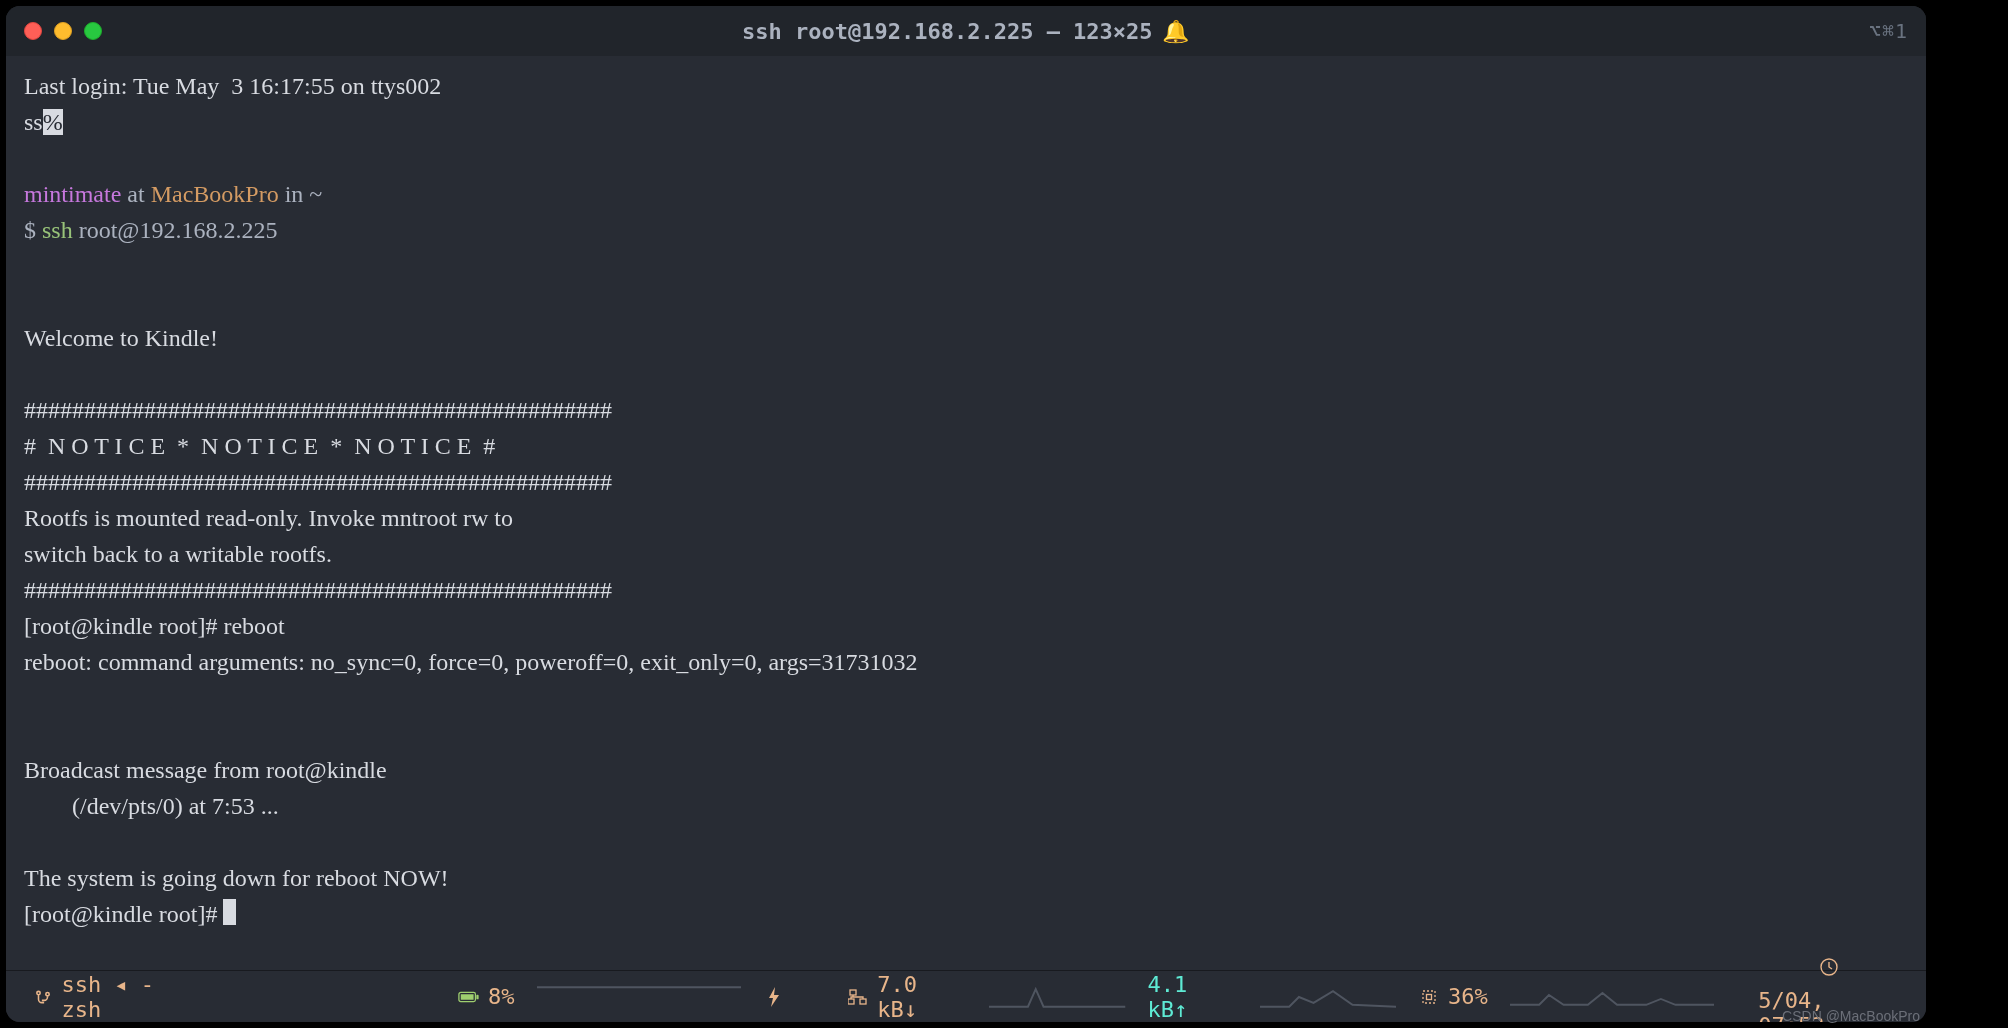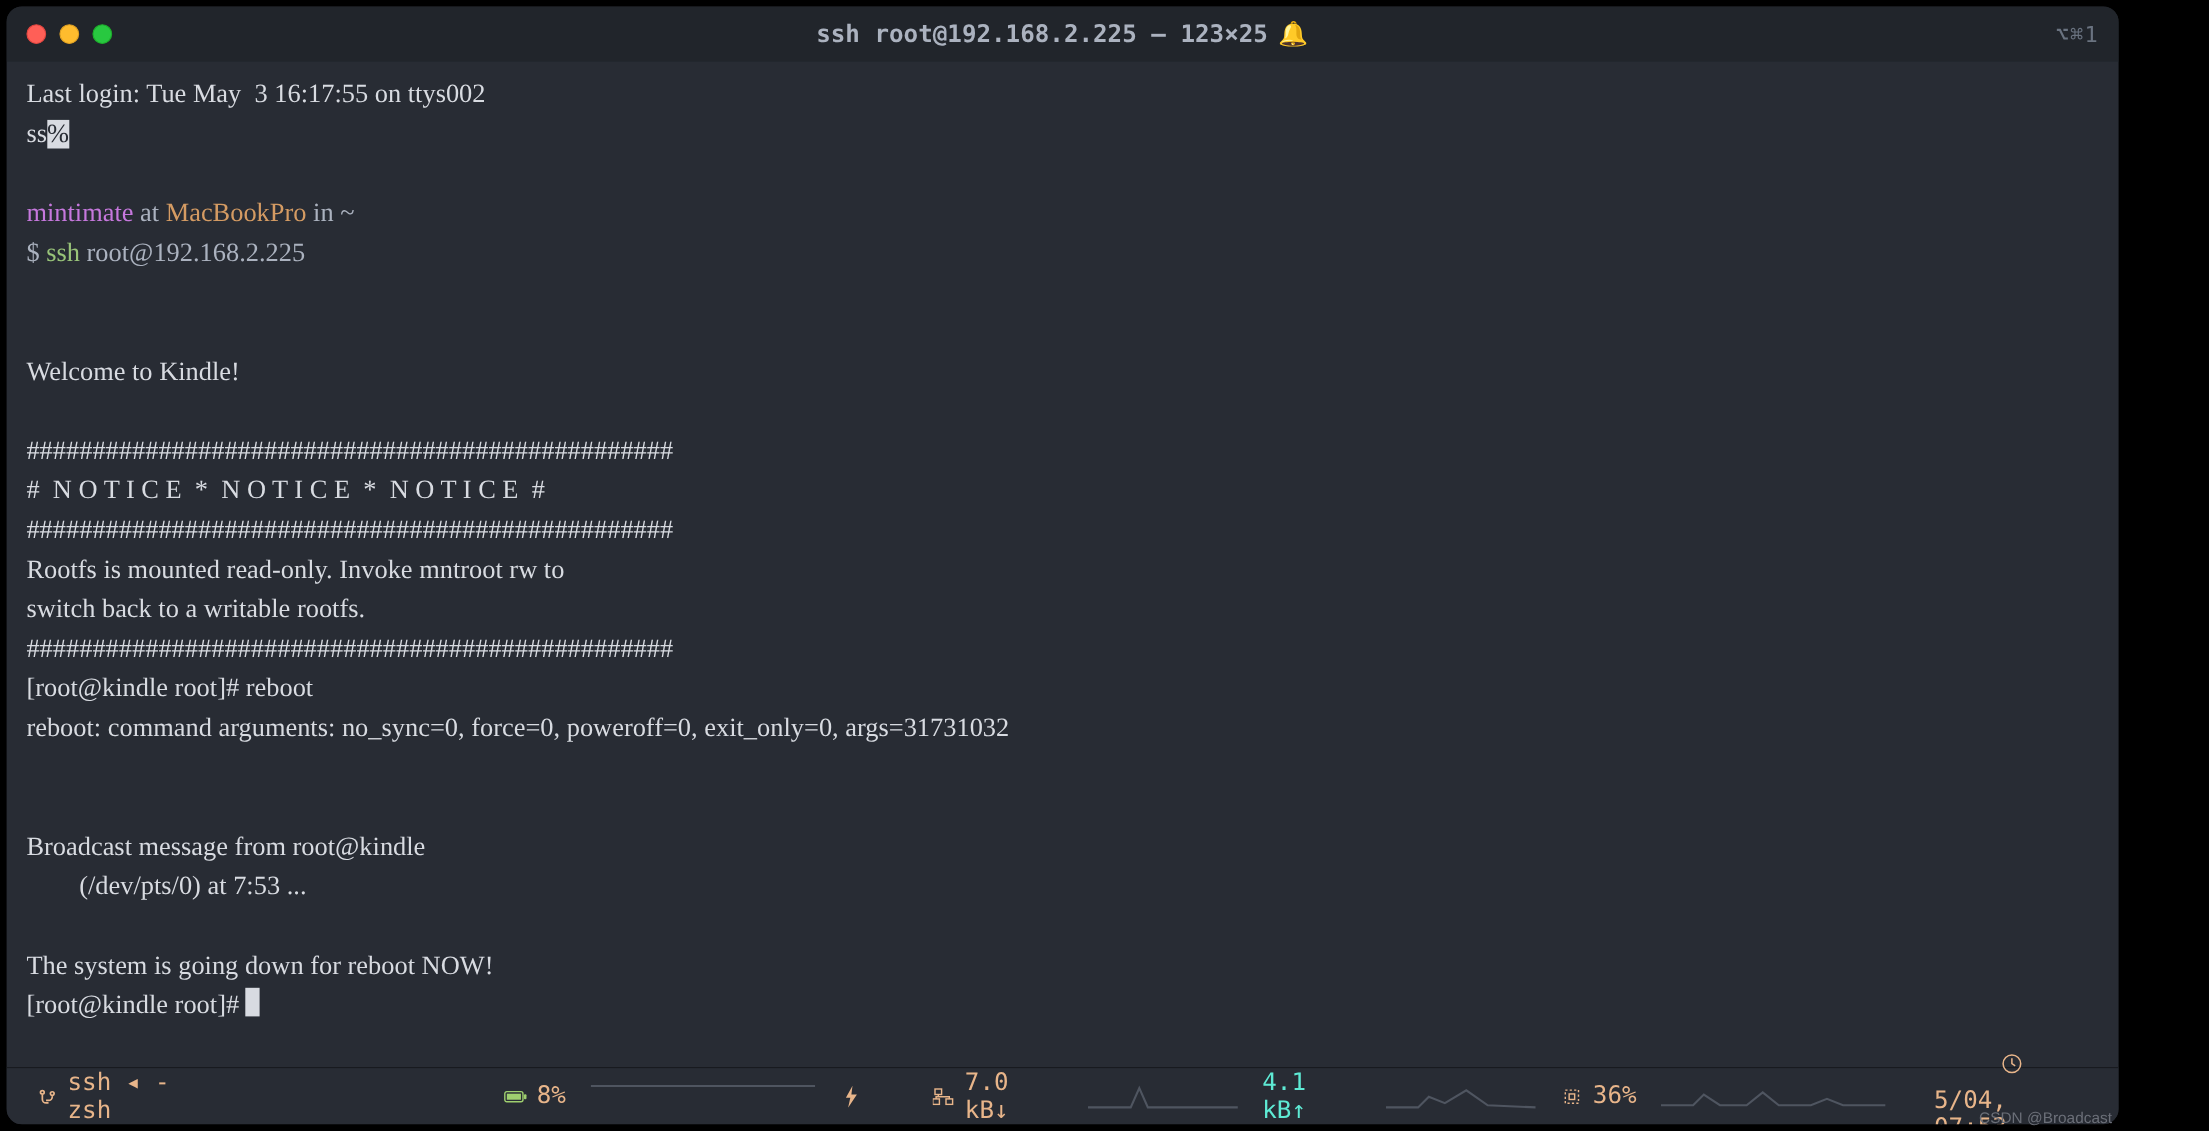--- a/index.html
+++ b/index.html
@@ -156,14 +156,14 @@
           <svg viewBox="0 0 20 20" width="20" height="20">
               <circle cx="10" cy="10" r="8" fill="none" stroke="#e8b58a" stroke-width="1.4"></circle>
               <path d="M10 5 v5 l3 2" stroke="#e8b58a" stroke-width="1.4" fill="none"></path>
             </svg>
         </span>
         <span>5/04, 07:53</span>
       </div>
     </div>
 
   </div>
-  <div class="watermark">CSDN @Broadcast</div>
+  <div class="watermark">CSDN @MacBookPro</div>
 </div>
 
 </body></html>

